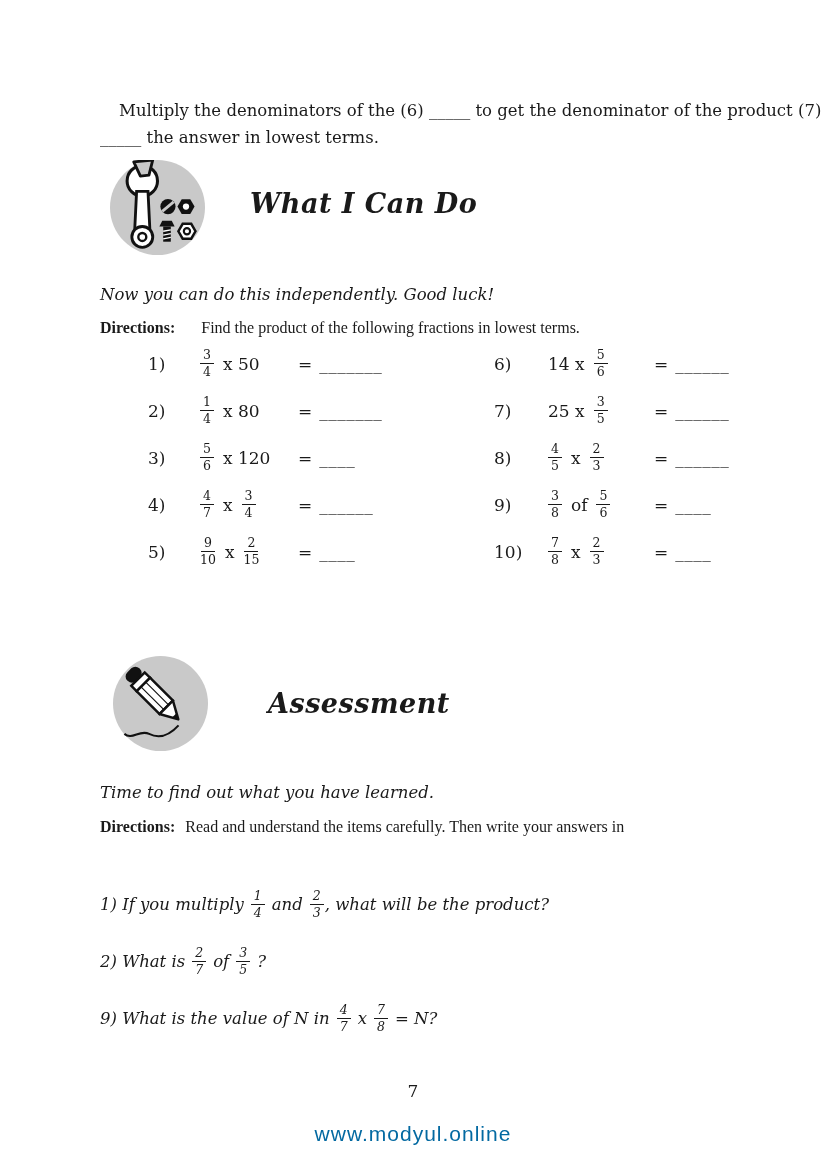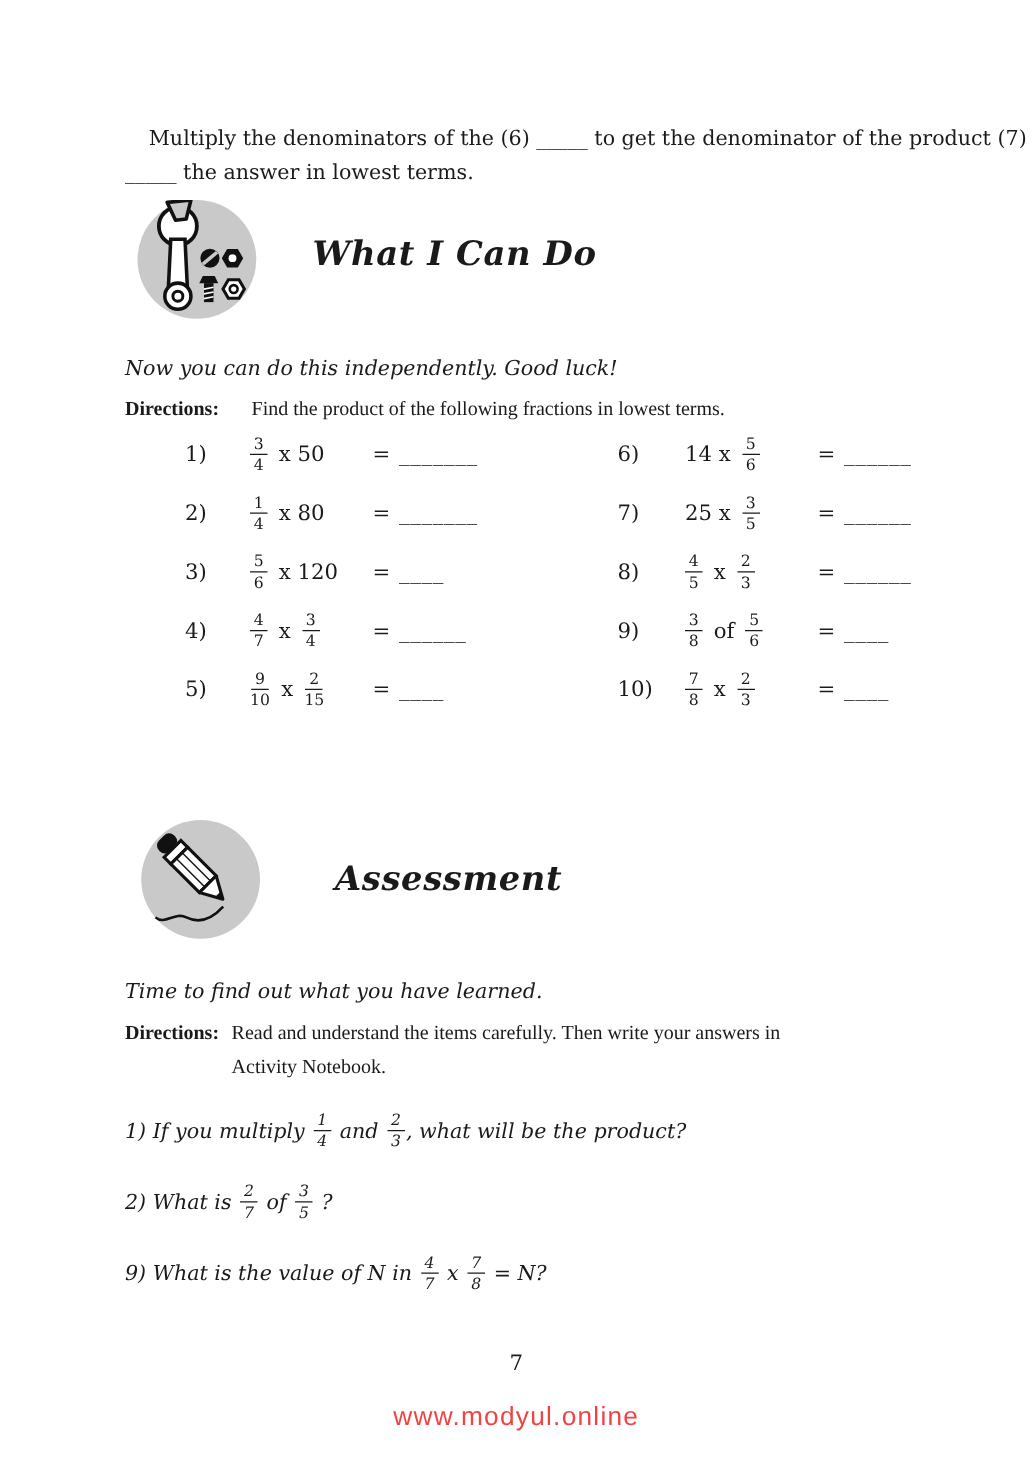--- a/index.html
+++ b/index.html
@@ -72,21 +72,21 @@
   #questions { position: absolute; left: 100px; top: 876px; }
   .question { display: flex; align-items: center; gap: 7px; height: 57px;
               font-size: 16.5px; font-style: italic; }
   .expr-text { white-space: nowrap; }
   .expr-text.tight { margin-left: -6px; }
 
   
   .page-number { position: absolute; top: 1081px; left: 0; width: 100%;
                  text-align: center; font-size: 17px; }
   .watermark { position: absolute; top: 1122px; left: 0; width: 100%;
-               text-align: center; font-size: 21px; color: #ef4444;
+               text-align: center; font-size: 21px; color: #0369a1;
                font-family: "Liberation Sans", sans-serif; letter-spacing: 1px; }
 </style>
 </head>
 <body>
 
 <div class="page">
 
   <div class="intro">
     <div class="intro-line1">Multiply the denominators of the (6) _____ to get the denominator of the product (7)</div>
     <div class="intro-line2">_____ the answer in lowest terms.</div>
@@ -288,21 +288,20 @@
     </svg>
   </div>
   <h1 class="heading assessment-heading">Assessment</h1>
 
   <div class="tagline assessment-tagline">Time to find out what you have learned.</div>
 
   <div class="directions assessment-directions">
     <span class="dir-label">Directions:</span>
     <div class="dir-lines">
       <div>Read and understand the items carefully. Then write your answers in</div>
-      <div>Activity Notebook.</div>
     </div>
   </div>
 
   <div id="questions">
       <div class="question">
         <span class="expr-text">1) If you multiply</span>
         <span class="frac">
           <span class="fnum">1</span>
           <span class="fden">4</span>
         </span>

